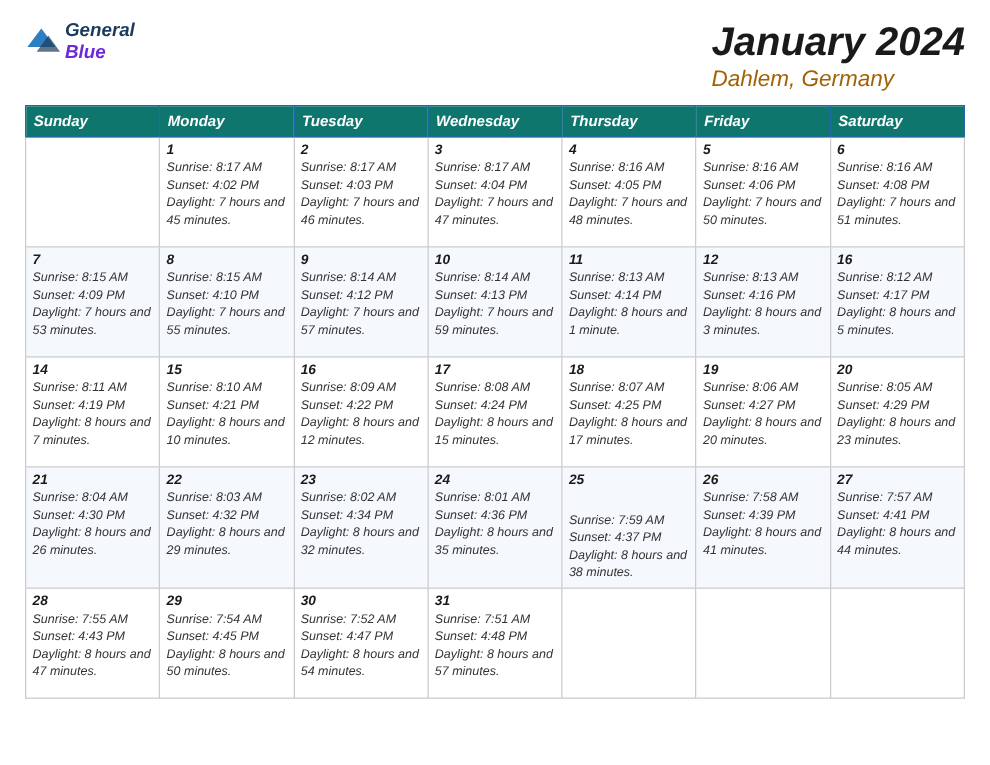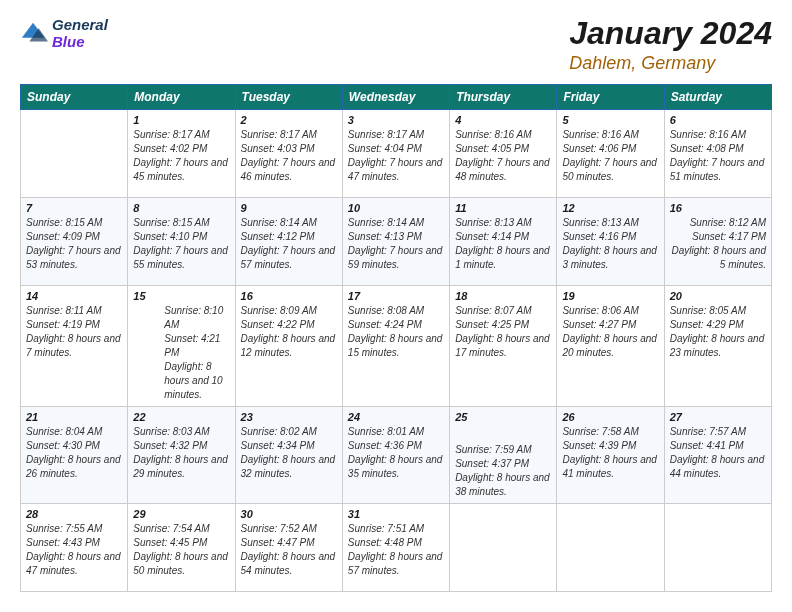--- a/index.html
+++ b/index.html
@@ -196,35 +196,35 @@
 Daylight: 8 hours and 1 minute.</div>
           </td>
           <td>
             <span class="day-number">12</span>
             <div class="day-info" style="white-space: pre-line;">Sunrise: 8:13 AM
 Sunset: 4:16 PM
 Daylight: 8 hours and 3 minutes.</div>
           </td>
           <td>
             <span class="day-number">16</span>
-            <div class="day-info" style="white-space: pre-line; text-align: right;">Sunrise: 8:12 AM
+            <div class="day-info" style="white-space: pre-line;">Sunrise: 8:12 AM
 Sunset: 4:17 PM
 Daylight: 8 hours and 5 minutes.</div>
           </td>
         </tr>
         <tr>
           <td>
             <span class="day-number">14</span>
             <div class="day-info" style="white-space: pre-line;">Sunrise: 8:11 AM
 Sunset: 4:19 PM
 Daylight: 8 hours and 7 minutes.</div>
           </td>
           <td>
             <span class="day-number">15</span>
-            <div class="day-info" style="white-space: pre-line; margin-left: 31px;">Sunrise: 8:10 AM
+            <div class="day-info" style="white-space: pre-line;">Sunrise: 8:10 AM
 Sunset: 4:21 PM
 Daylight: 8 hours and 10 minutes.</div>
           </td>
           <td>
             <span class="day-number">16</span>
             <div class="day-info" style="white-space: pre-line;">Sunrise: 8:09 AM
 Sunset: 4:22 PM
 Daylight: 8 hours and 12 minutes.</div>
           </td>
           <td>

